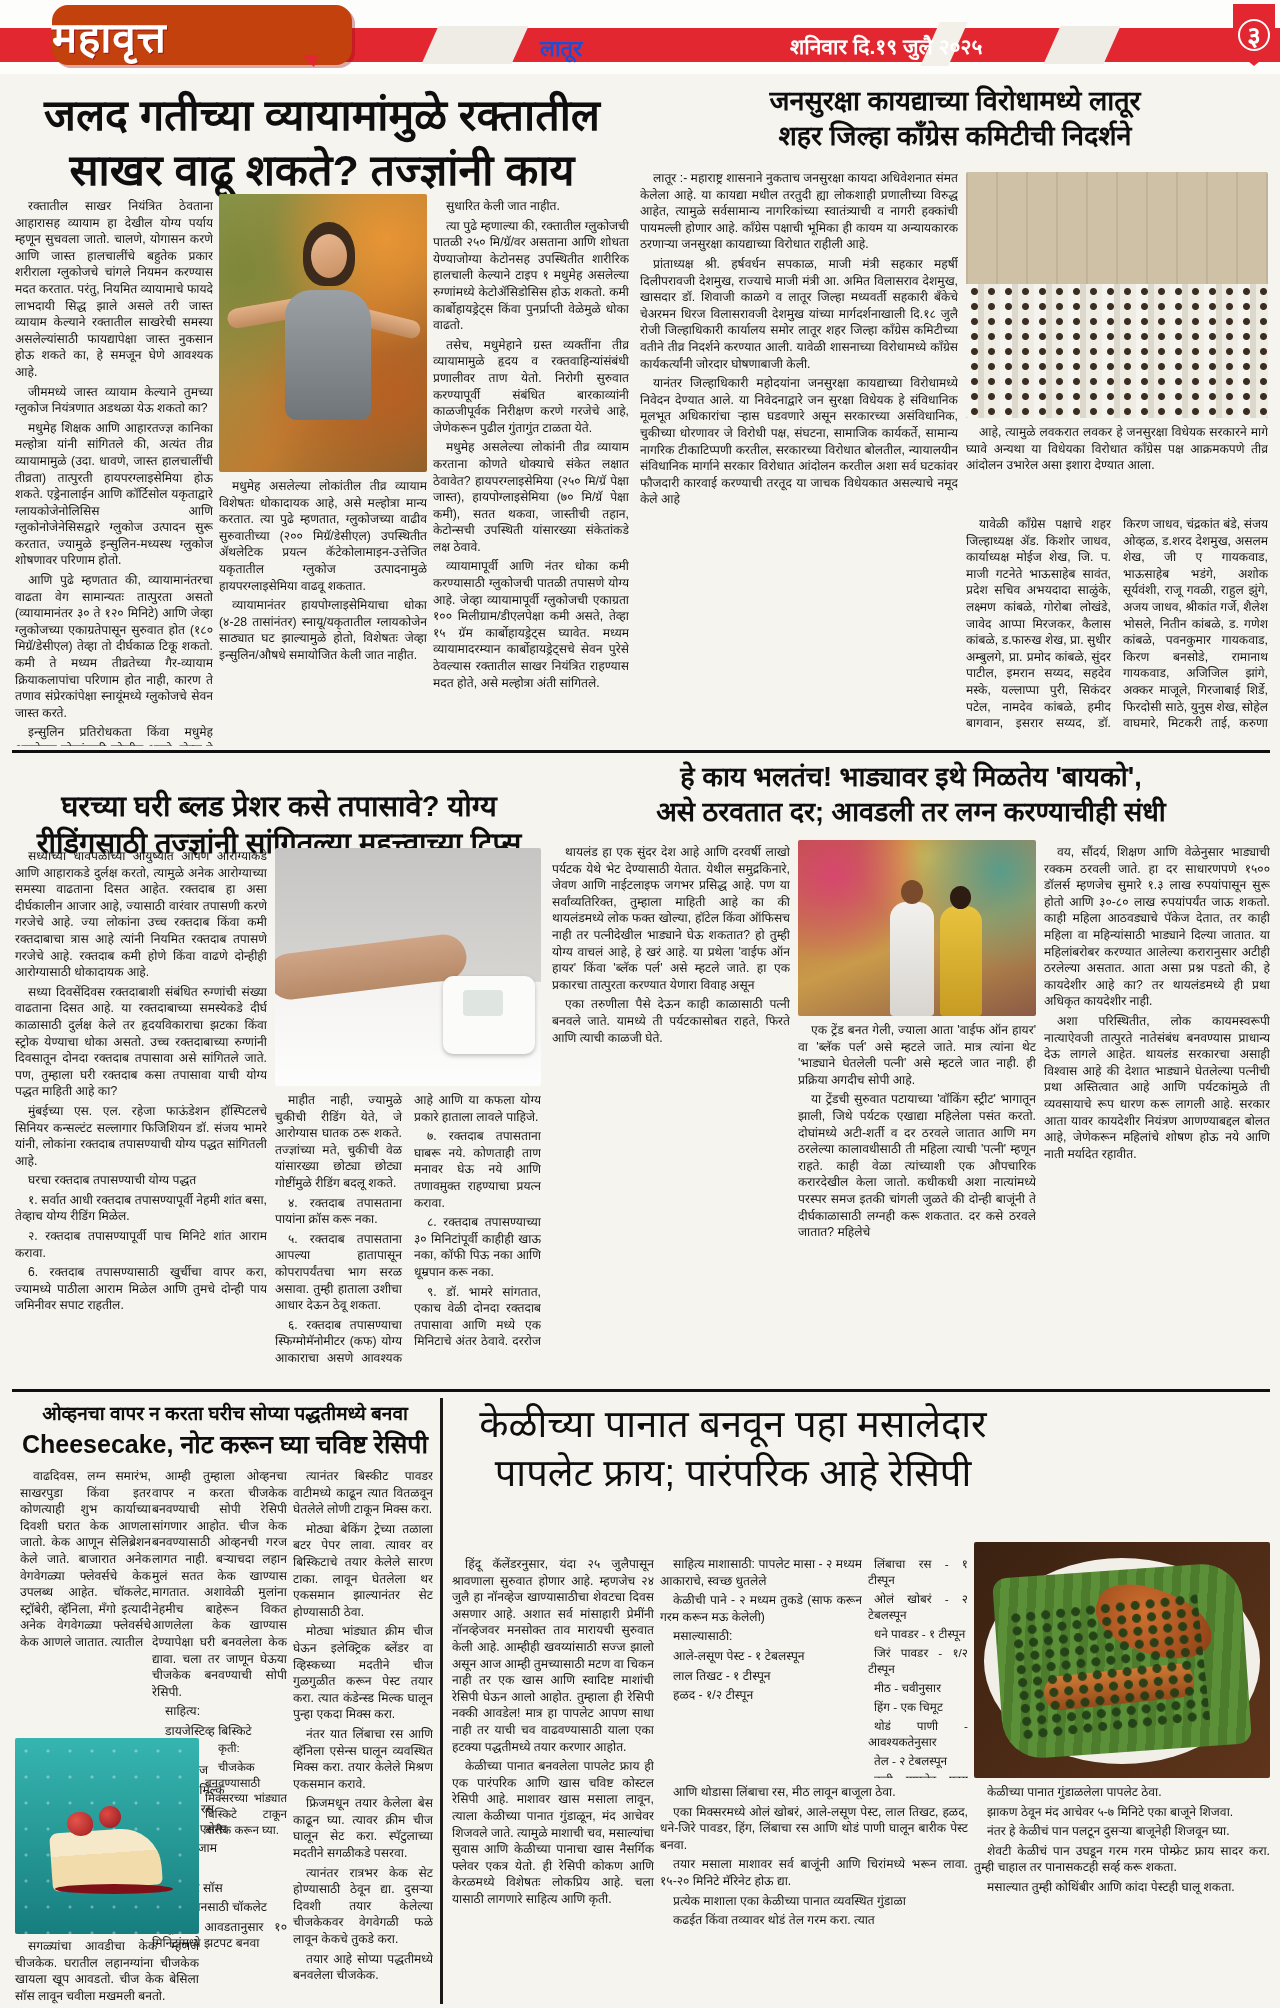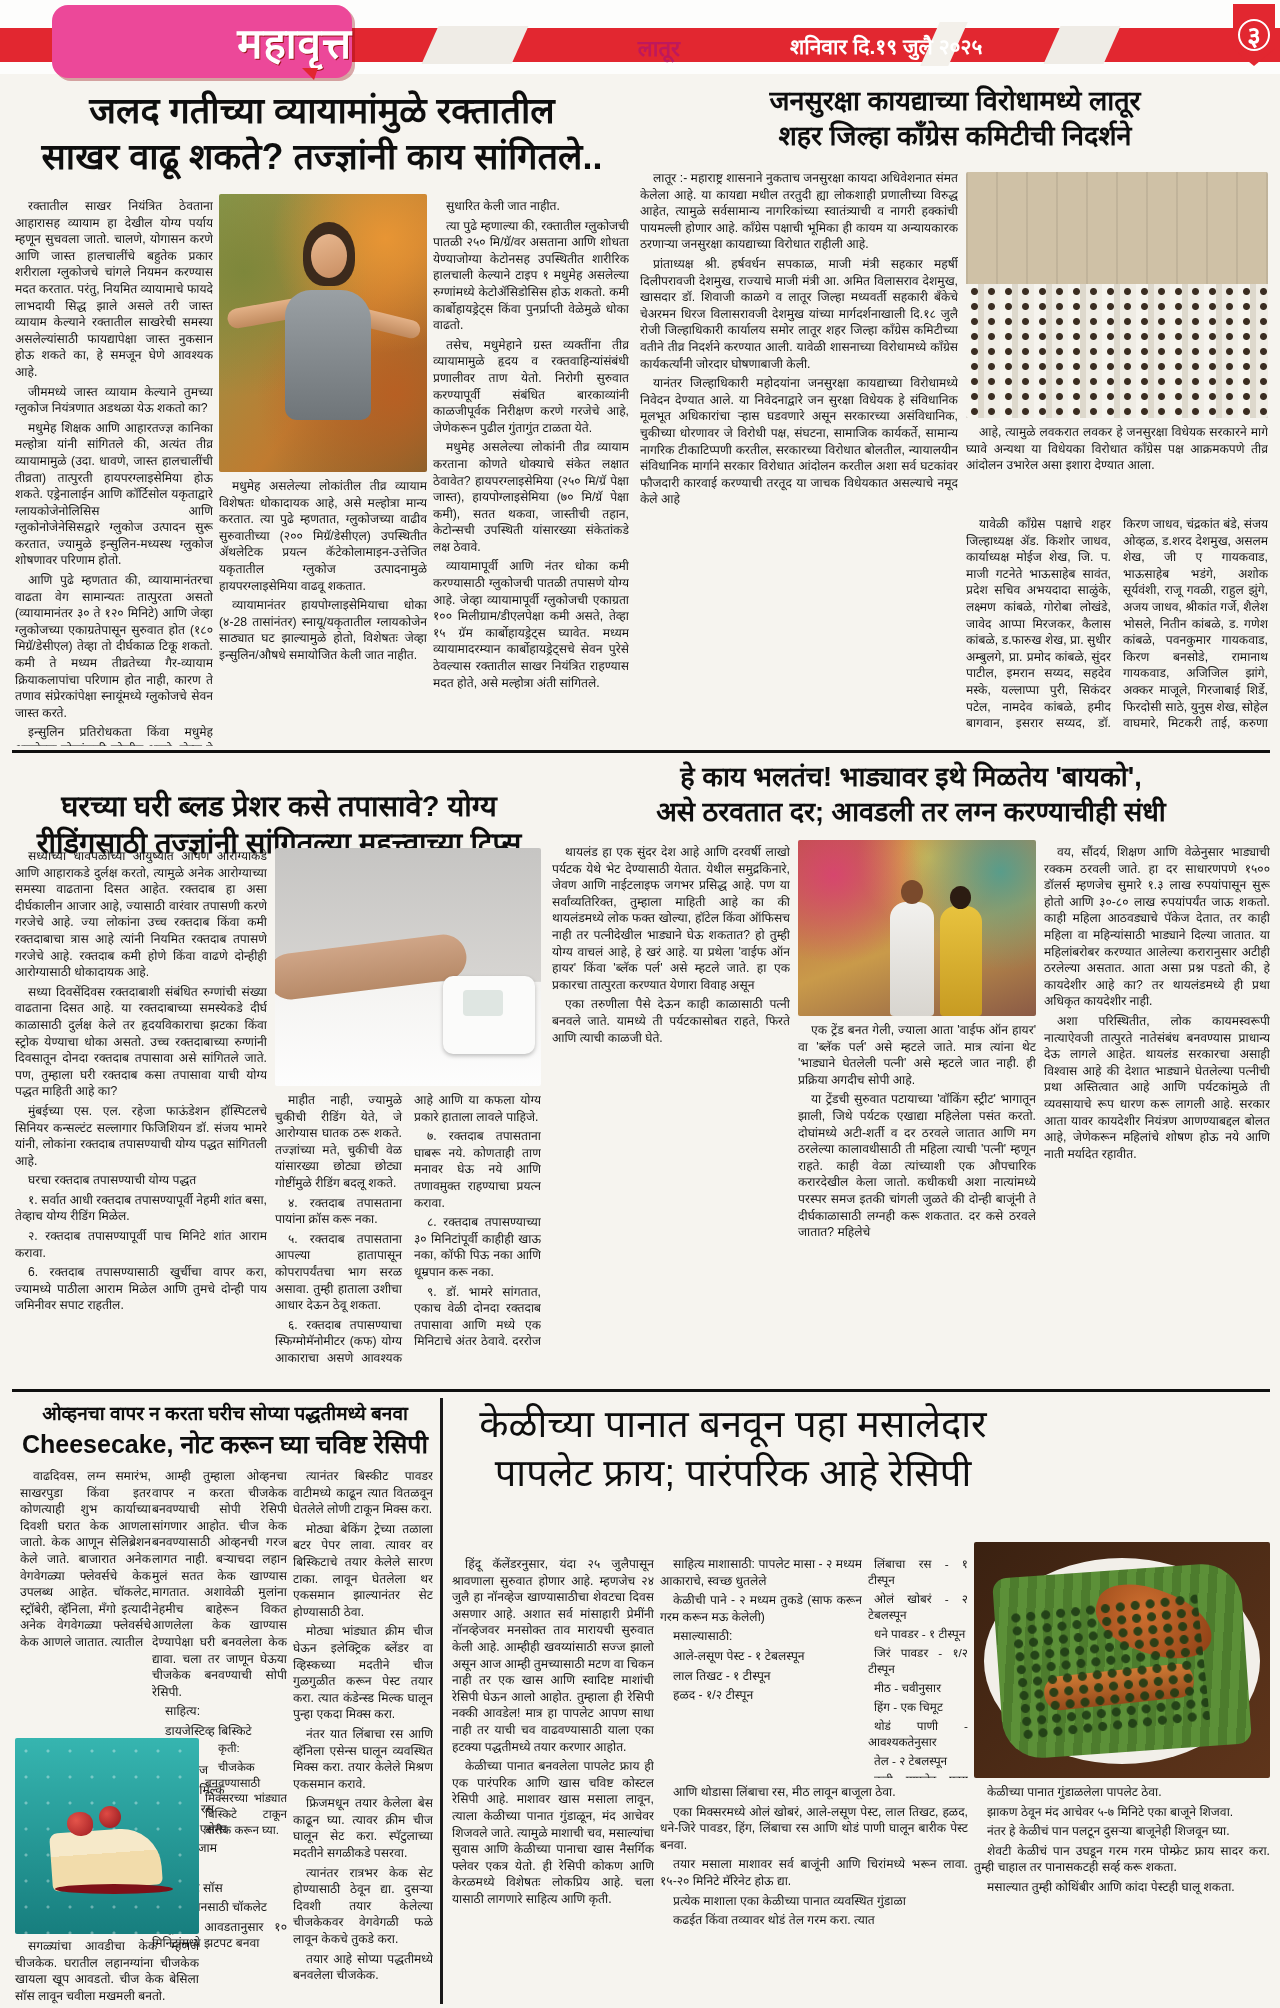--- a/index.html
+++ b/index.html
@@ -11,37 +11,37 @@
   .txt p{margin:0 0 3px;text-indent:13px}
   .hl{font-weight:bold;text-align:center;color:#0e0e0e;line-height:1.28}
   .photo{overflow:hidden;border-radius:2px;position:absolute}
 
   
   .mast{left:0;top:0;width:1280px;height:74px;background:#fdfdfc}
   .mast-band{position:absolute;left:0;top:28px;width:1280px;height:34px;background:#e22730}
   .mast-skew1{position:absolute;left:430px;top:26px;width:90px;height:38px;background:#efece6;transform:skewX(-24deg)}
   .mast-skew2{position:absolute;left:1052px;top:26px;width:60px;height:38px;background:#efece6;transform:skewX(-24deg)}
   .mast-skew3{position:absolute;left:930px;top:22px;width:28px;height:44px;background:#f3f0ea;transform:skewX(-24deg)}
-  .mast-name-box{position:absolute;left:52px;top:5px;width:300px;height:73px;background:#ec4899;
-      border-radius:16px;display:flex;align-items:center;justify-content:flex-end;box-shadow:3px 3px 0 rgba(150,10,15,.35)}
+  .mast-name-box{position:absolute;left:52px;top:5px;width:300px;height:60px;background:#c2410c;
+      border-radius:16px;display:flex;align-items:center;justify-content:flex-start;box-shadow:3px 3px 0 rgba(150,10,15,.35)}
   .mast-name-box:after{content:"";position:absolute;right:34px;bottom:-14px;border:12px solid transparent;border-top-color:#e22730;border-right-width:4px}
   .mast-name{font-size:42px;font-weight:bold;color:#fff;letter-spacing:1px;text-shadow:1px 1px 0 #9c1016}
-  .mast-city{position:absolute;left:540px;top:32px;width:140px;text-align:right;font-size:22px;font-weight:bold;color:#be185d}
+  .mast-city{position:absolute;left:540px;top:32px;width:140px;text-align:left;font-size:22px;font-weight:bold;color:#1d4ed8}
   .mast-date{position:absolute;left:790px;top:32px;width:300px;text-align:left;font-size:21px;font-weight:bold;color:#fff}
   .mast-page{position:absolute;left:1233px;top:4px;width:42px;height:62px;background:#e22730;
       clip-path:polygon(0 0,100% 0,100% 72%,50% 100%,0 72%);display:flex;align-items:center;justify-content:center}
   .mast-page span{color:#fff;font-size:26px;font-weight:bold;border:2px solid #fff;border-radius:50%;width:32px;height:32px;display:flex;align-items:center;justify-content:center}
 
   
   .hr{background:#101010;height:3px;left:12px;width:1258px}
   .hr1{top:750px}.hr2{top:1389px}
   .vr1{left:440px;top:1398px;width:3px;height:606px;background:#1a1a1a}
 
   
-  .a1-hl{left:15px;top:88px;width:614px;font-size:36px}
+  .a1-hl{left:15px;top:88px;width:614px;font-size:43px}
   .a1-c1{left:15px;top:198px;width:198px;height:548px}
   .a1-c2{left:219px;top:478px;width:208px;height:268px}
   .a1-c3{left:433px;top:198px;width:196px;height:548px}
   .a1-img{left:219px;top:194px;width:208px;height:278px;
      background:radial-gradient(circle at 80% 16%,rgba(234,150,52,.95),transparent 40%),
                 radial-gradient(circle at 12% 28%,rgba(122,134,58,.9),transparent 46%),
                 radial-gradient(circle at 85% 72%,rgba(186,94,34,.9),transparent 52%),
                 linear-gradient(125deg,#8a9a4e,#c07b30 58%,#77622f)}
   .w-hair{position:absolute;left:84px;top:28px;width:52px;height:64px;background:#3c2a1c;border-radius:50% 50% 40% 40%}
   .w-face{position:absolute;left:92px;top:40px;width:36px;height:44px;background:linear-gradient(160deg,#e8b890,#c98e62);border-radius:50%}

